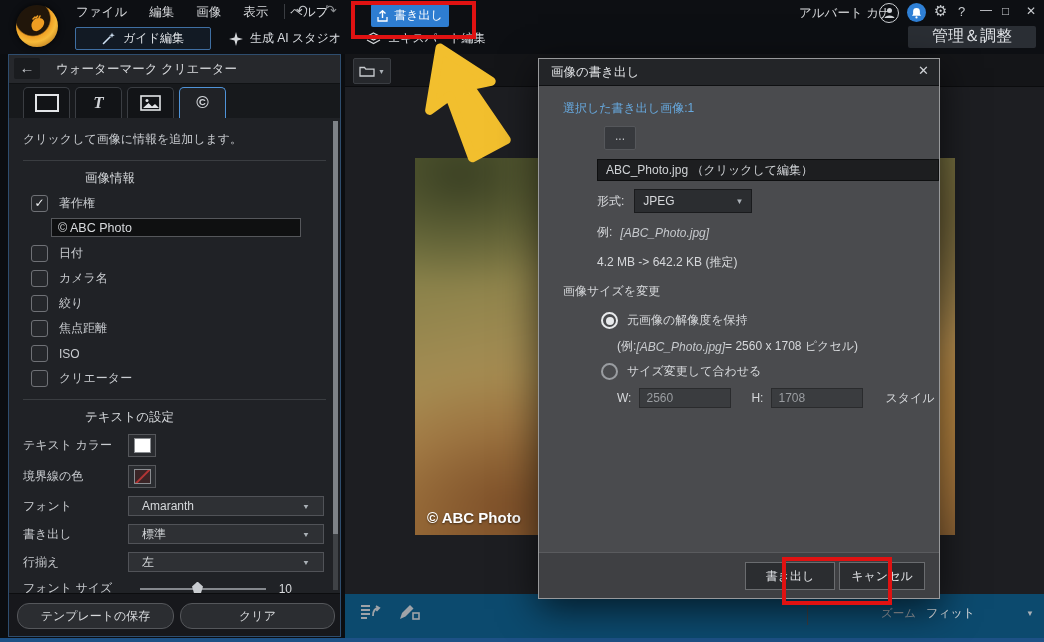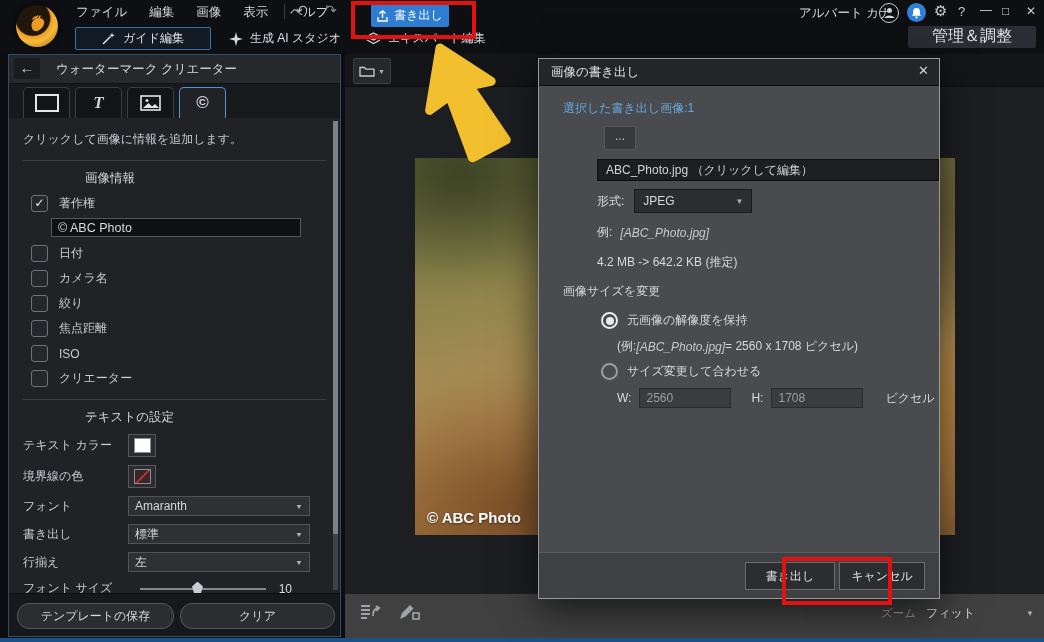--- a/index.html
+++ b/index.html
@@ -64,21 +64,21 @@
     color:#f0f2f4;font-size:12px;line-height:14px;text-align:center;}
   .cb.off{color:transparent;}
   .cp-input{display:block;margin:6px 0 0 28px;width:236px;height:15px;background:#0f1011;border:1px solid #55575b;
     color:#d8dadd;font-size:12.5px;padding:1px 6px;font-family:inherit;}
   .setrow{display:flex;align-items:center;margin-top:8px;}
   .setlbl{width:96px;text-align:left;margin-right:9px;flex:none;}
   .swatch-btn{width:26px;height:21px;background:#2a2c30;border:1px solid #55575b;display:flex;align-items:center;justify-content:center;}
   .sw-white{width:15px;height:13px;background:#ffffff;border:1px solid #8a8d91;}
   .sw-border{width:15px;height:13px;background:linear-gradient(135deg,#3a2426 44%,#b03434 48%,#b03434 54%,#3a2426 58%);border:1px solid #8a8d91;}
   .dd{height:18px;background:#2e3034;border:1px solid #515358;display:flex;align-items:center;
-    padding:0 6px;color:#d5d8db;font-size:12px;}
+    padding:0 13px;color:#d5d8db;font-size:12px;}
   .dd .dda{margin-left:auto;font-size:8px;color:#aab0b6;transform:scaleY(.85);}
   .dd-font{width:168px;}
   .slider-track{width:126px;height:2px;background:#85888d;position:relative;margin-left:12px;}
   .slider-thumb{position:absolute;left:52px;top:-6px;width:11px;height:13px;background:#c9ccd0;
     clip-path:polygon(50% 0,100% 38%,78% 100%,22% 100%,0 38%);}
   .fs-val{margin-left:auto;margin-right:34px;color:#d8dadd;}
   .lp-scroll{position:absolute;right:2px;top:66px;bottom:46px;width:5px;background:#3f4246;}
   .lp-thumb{position:absolute;top:0;left:0;width:5px;height:88%;background:#7e8287;}
   .lp-bottom{position:absolute;left:0;right:0;bottom:0;height:42px;background:#17181c;border-top:1px solid #0c0d0f;}
   .lp-btn{position:absolute;top:9px;height:24px;background:#2b2d31;border:1px solid #55575b;border-radius:12px;
@@ -94,21 +94,21 @@
   .photo{position:absolute;left:70px;top:104px;width:540px;height:377px;overflow:hidden;background:#6b6f3e;}
   .photo-grad{position:absolute;inset:-25px;filter:blur(11px);
     background:
       radial-gradient(230px 160px at 12% 10%,rgba(52,58,32,.9),rgba(52,58,32,0) 70%),
       radial-gradient(260px 200px at 85% 20%,rgba(60,52,30,.65),rgba(60,52,30,0) 70%),
       radial-gradient(300px 220px at 70% 72%,rgba(208,150,64,.85),rgba(208,150,64,0) 75%),
       radial-gradient(240px 180px at 20% 88%,rgba(120,74,38,.9),rgba(120,74,38,0) 75%),
       linear-gradient(168deg,#636a39 0%,#7e7d46 20%,#9e8a51 42%,#b18c50 58%,#a87c41 72%,#93683a 86%,#7b5630 100%);}
   .wm{position:absolute;left:12px;bottom:9px;color:#fff;font-size:15px;font-weight:bold;
     text-shadow:0 1px 2px rgba(0,0,0,.55);}
-  .bbar{position:absolute;left:345px;right:0;bottom:4px;height:44px;background:#404040;}
+  .bbar{position:absolute;left:345px;right:0;bottom:4px;height:44px;background:#0c4a6e;}
   .bbar-sep{position:absolute;right:236px;top:7px;width:1px;height:24px;background:#3a3d42;}
   .zoomctl{position:absolute;right:10px;top:0;height:38px;display:flex;align-items:center;gap:10px;}
   .zoom-lbl{font-size:11.5px;color:#9a9da2;}
   .zoom-dd{width:108px;height:20px;display:flex;align-items:center;color:#d8dadd;font-size:12px;}
   .zoom-dd .dda{margin-left:auto;font-size:8px;color:#aab0b6;}
   .bico{position:absolute;top:8px;color:#9fa3a8;}
   .bico1{left:14px;} .bico2{left:52px;}
   .bluebase{position:absolute;left:0;right:0;bottom:0;height:4px;background:#1d5186;}
 
   .yarrow{position:absolute;left:405px;top:40px;z-index:45;}
@@ -434,21 +434,21 @@
     </div>
     <div class="drow ind2" style="margin-top:8px">
       <div class="radio off"></div>
       <span>サイズ変更して合わせる</span>
     </div>
     <div class="drow ind3" style="margin-top:8px;gap:8px">
       <span>W:</span>
       <input class="whinput" value="2560" style="">
       <span style="margin-left:12px">H:</span>
       <input class="whinput" value="1708" style="">
-      <span style="margin-left:14px">ピクセル</span>
+      <span style="margin-left:14px">スタイル</span>
     </div>
   </div>
 
   <div class="dfooter">
     <div class="dbtn export">書き出し</div>
     <div class="dbtn cancel">キャンセル</div>
   </div>
 </div>
 <div class="redbox2"></div>
 

